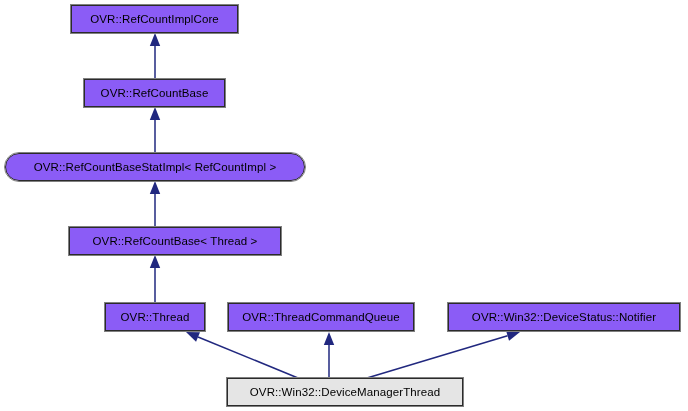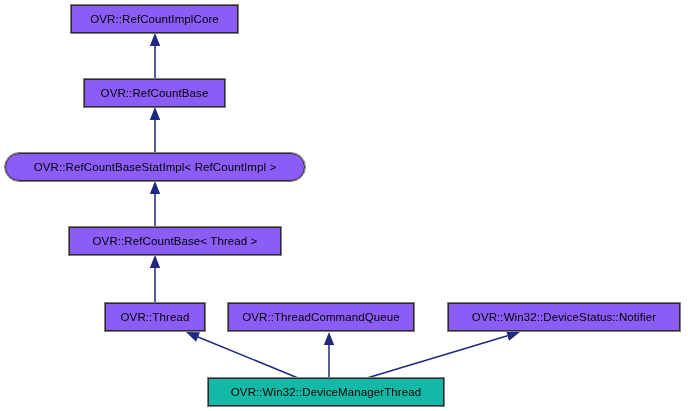--- a/index.html
+++ b/index.html
@@ -33,21 +33,22 @@
     color: #000000;
     font-size: 11.5px;
     line-height: 26px;
     height: 28px;
     text-align: center;
     white-space: nowrap;
     overflow: hidden;
     letter-spacing: 0.1px;
   }
   .node.highlight {
-    background: #14b8a6;
+    background: #e5e5e5;
+    margin-left: 19px;
   }
   .node-label {
     display: block;
     width: 100%;
     height: 100%;
   }
 </style>
 </head>
 <body>
 

